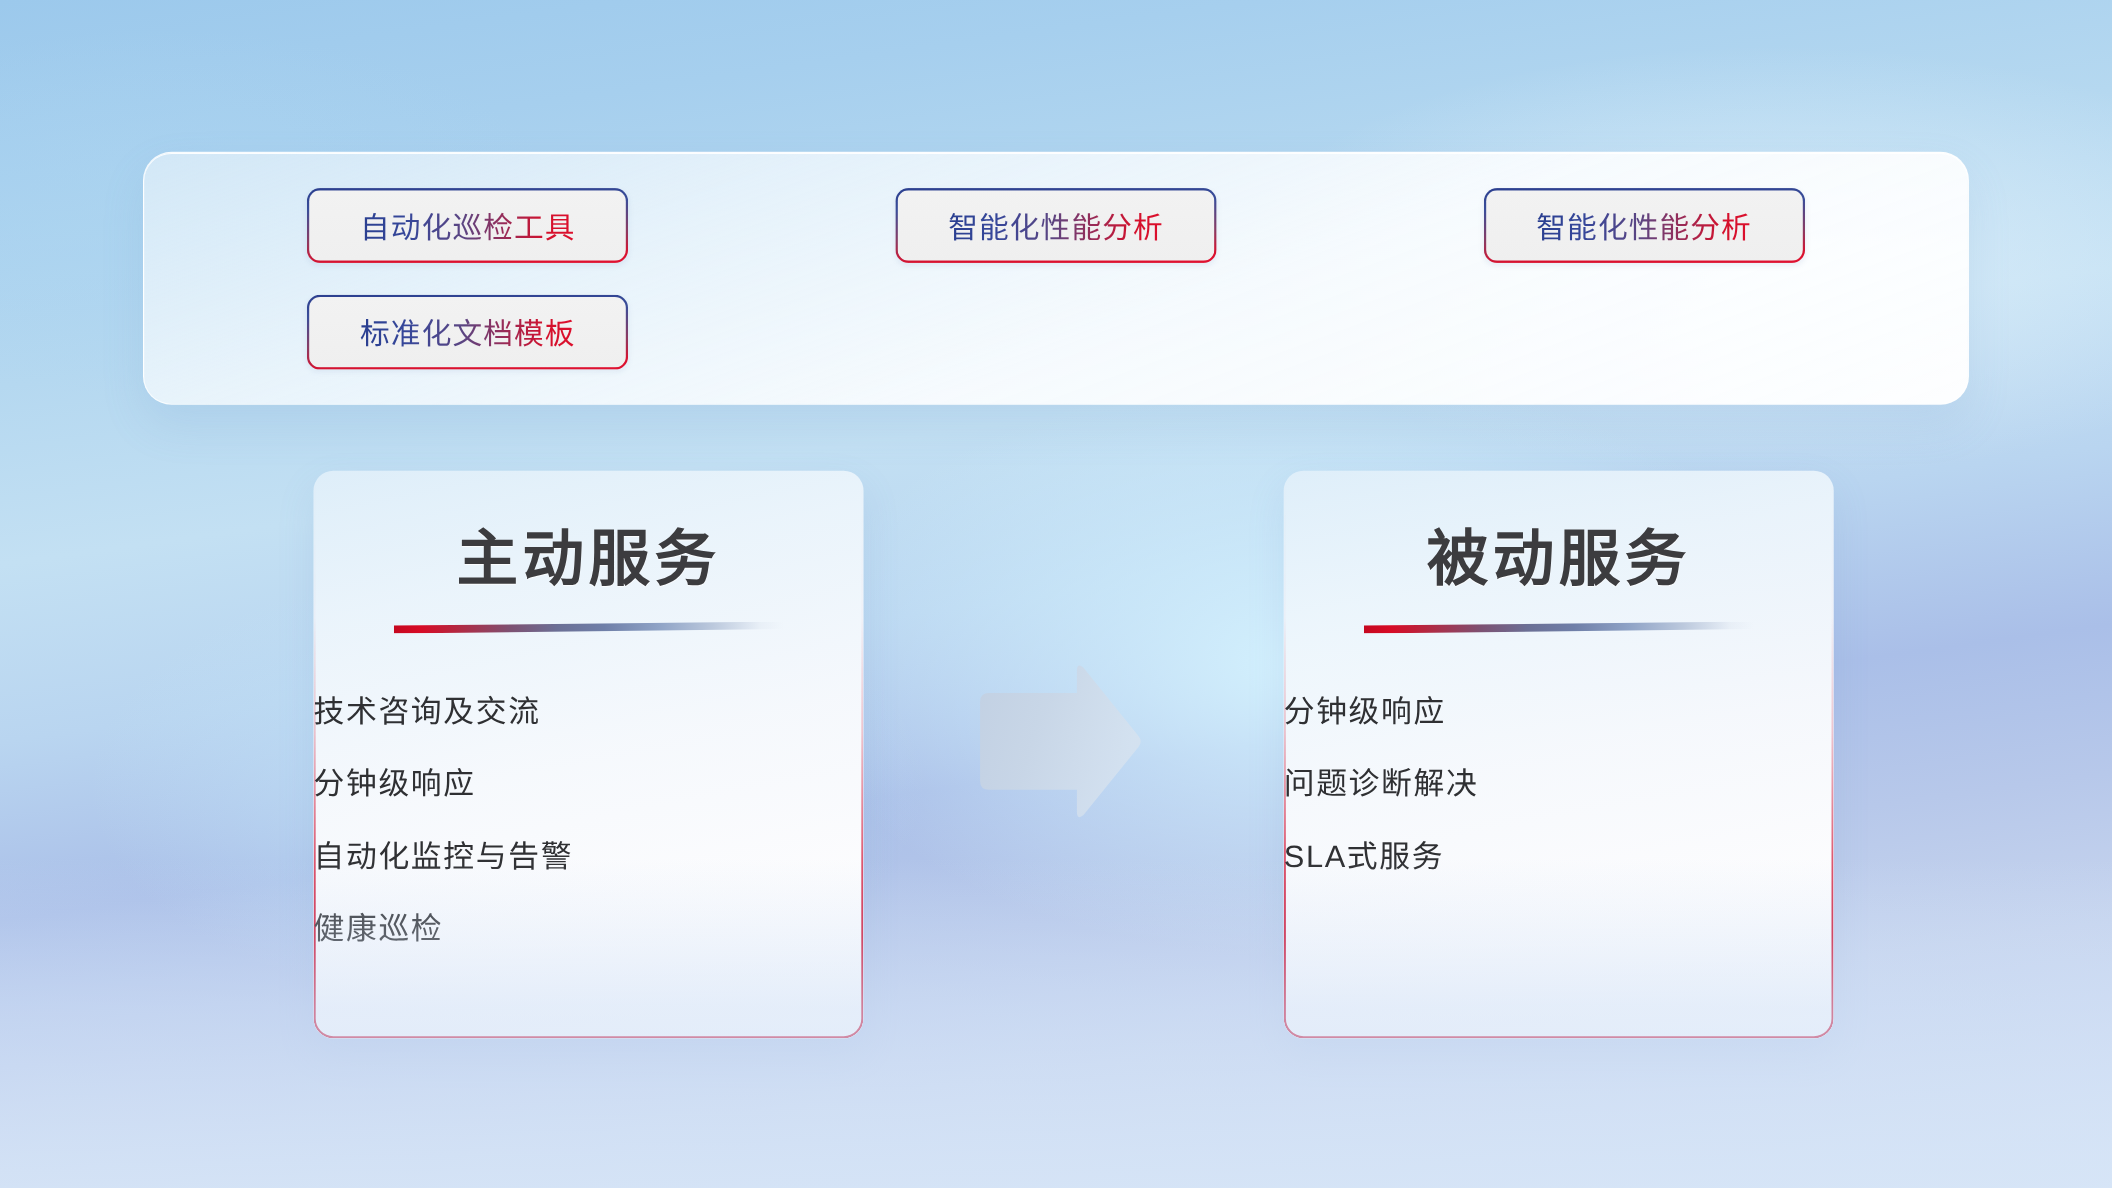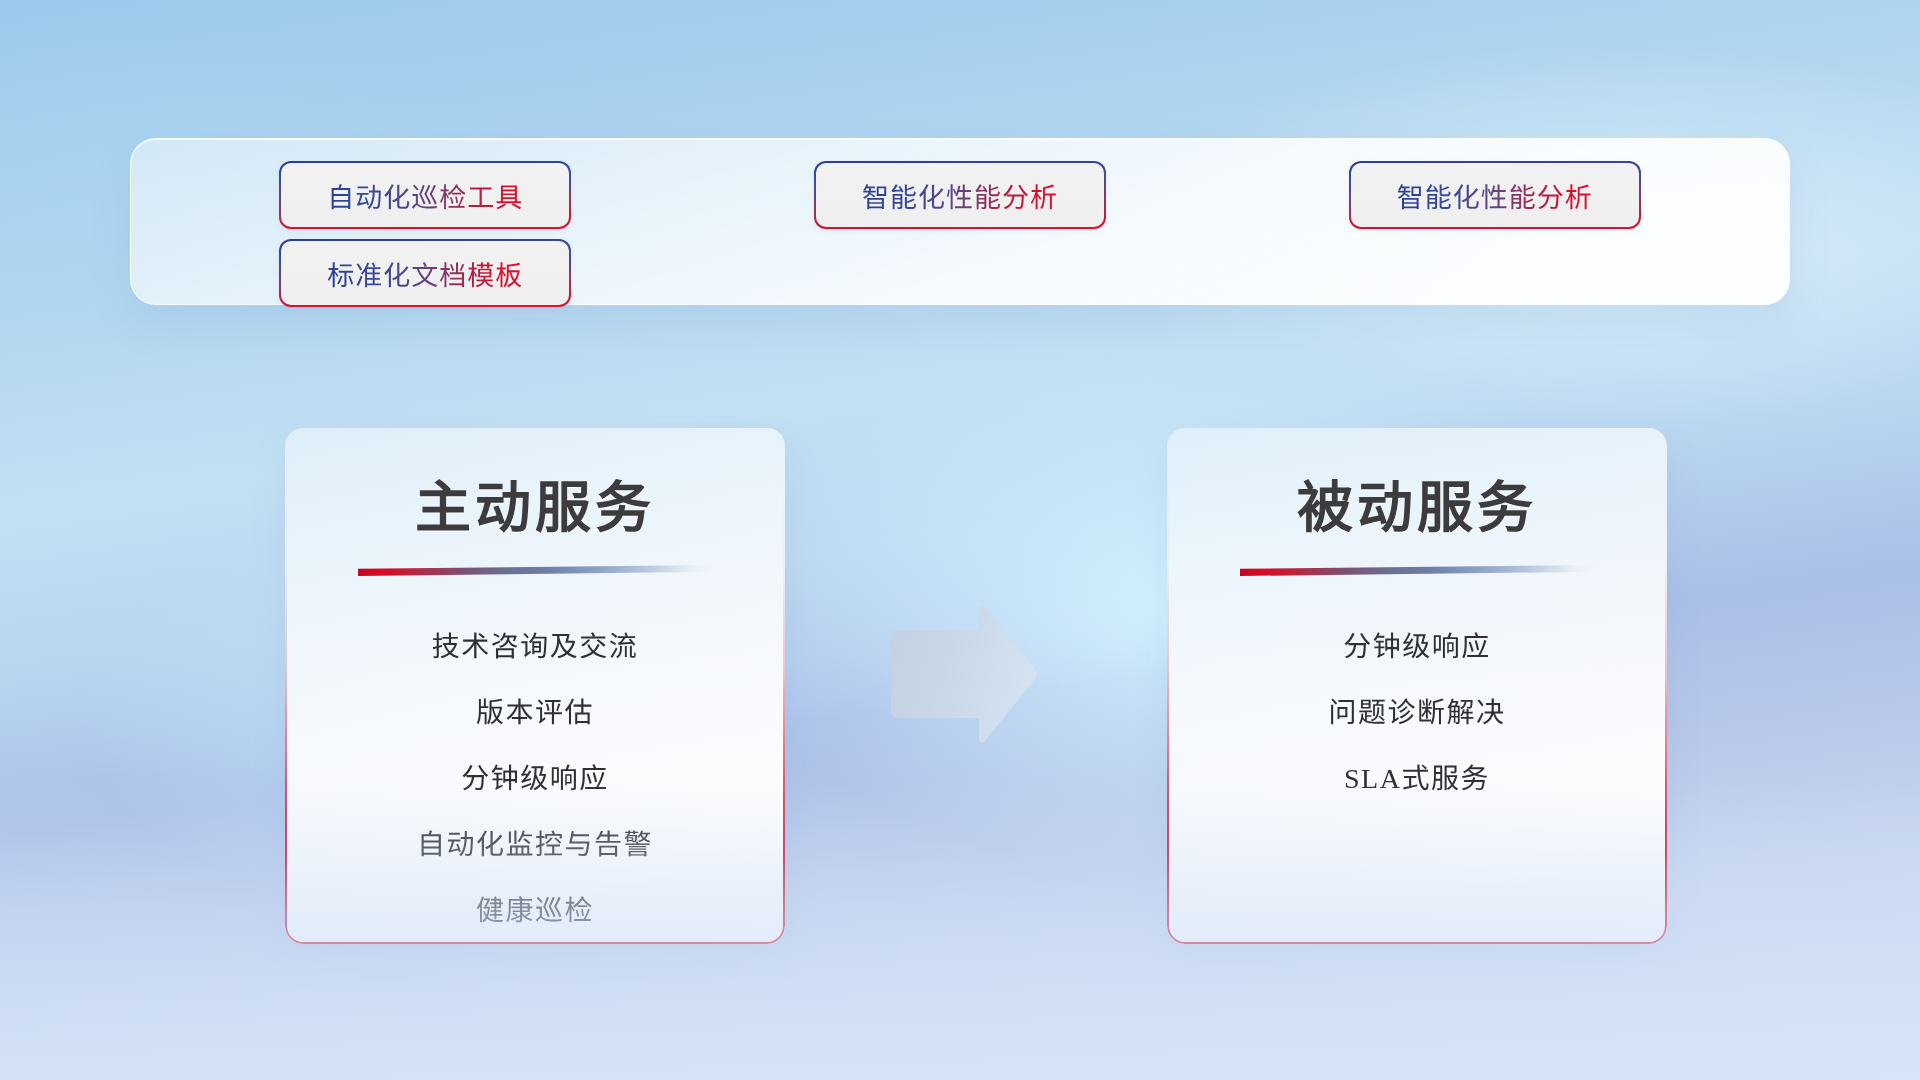--- a/index.html
+++ b/index.html
@@ -49,21 +49,21 @@
     background: linear-gradient(180deg, rgba(205,222,245,0) 0%, rgba(208,224,246,0.55) 45%, rgba(214,229,247,0.85) 100%);
     pointer-events: none;
   }
 
   
   .top-panel {
     position: absolute;
     left: 130px;
     top: 138px;
     width: 1660px;
-    height: 167px;
+    height: 230px;
     border-radius: 26px;
     background: linear-gradient(160deg,
         rgba(255,255,255,0.48) 0%,
         rgba(250,253,255,0.72) 28%,
         rgba(253,254,255,0.88) 58%,
         rgba(255,255,255,0.96) 100%);
     box-shadow:
       0 1px 0 rgba(255,255,255,0.92) inset,
       0 18px 40px rgba(108,150,200,0.14);
     border: 1px solid rgba(255,255,255,0.75);
@@ -168,22 +168,20 @@
         #7d5172 30%, #6b6f95 42%, #6f7fa8 54%,
         #8fa3c6 68%, #bcc9dd 82%, rgba(210,219,233,0.25) 94%, rgba(210,219,233,0) 100%);
     clip-path: polygon(0% 34%, 100% 0%, 100% 62%, 0% 100%);
   }
 
   .card-list {
     position: relative;
     margin: 0;
     padding: 38px 0 0 0;
     list-style: none;
-    text-align: center;
-    font-family: Liberation Serif, serif;
   }
   .card-list li {
     font-size: 28px;
     font-weight: 400;
     letter-spacing: 1.5px;
     color: #2f3033;
     line-height: 1;
     padding: 19px 0;
   }
 
@@ -225,21 +223,20 @@
 
   <section class="card" id="card-active">
     <span class="card-border"></span>
 
     <h2 class="card-title">主动服务</h2>
 
     <div class="card-rule"></div>
 
     <ul class="card-list">
       <li>技术咨询及交流</li>
-      <li>版本评估</li>
       <li>分钟级响应</li>
       <li>自动化监控与告警</li>
       <li>健康巡检</li>
     </ul>
   </section>
 
   <div class="arrow">
     <svg width="156" height="142" viewBox="0 0 156 142" xmlns="http://www.w3.org/2000/svg">
       <defs>
         <linearGradient id="arrowGrad" x1="0" y1="0" x2="1" y2="0.35">

